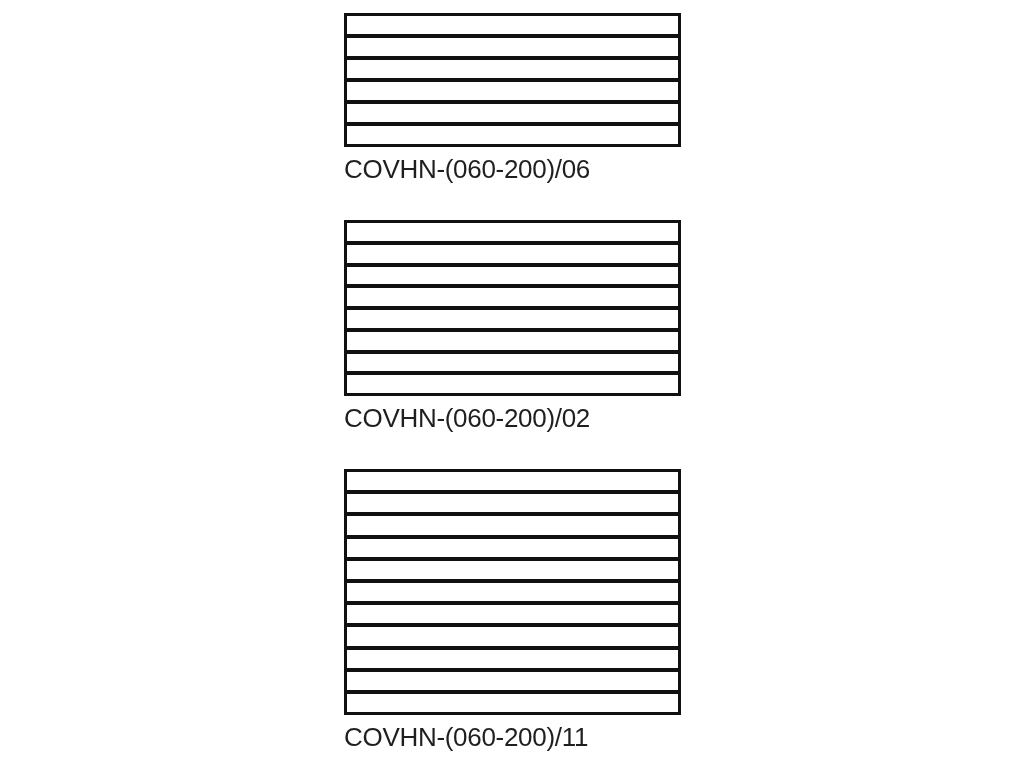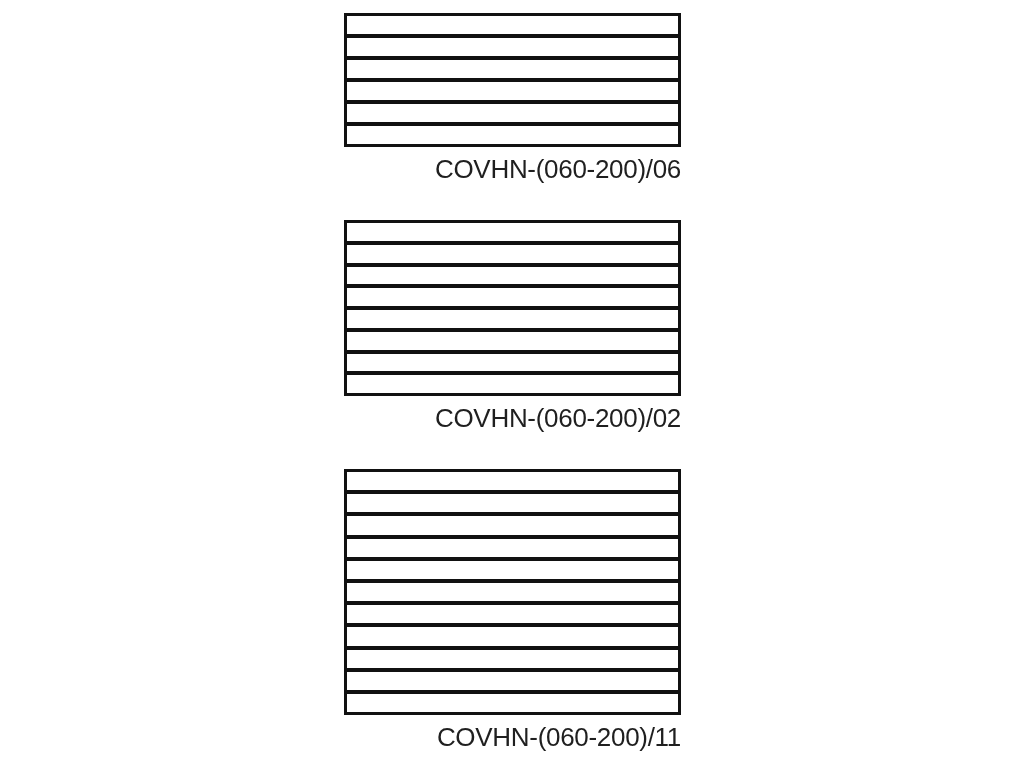--- a/index.html
+++ b/index.html
@@ -7,21 +7,20 @@
     padding: 0;
     background: #ffffff;
   }
   .canvas {
     position: relative;
     width: 1024px;
     height: 768px;
     background: var(--page-bg, #ffffff);
     overflow: hidden;
     font-family: "Liberation Sans", sans-serif;
-    text-align: right;
   }
   .diagram {
     position: absolute;
     left: 344px;
     width: 337px;
     margin: 0;
   }
   .diagram.d1 { top: 13px; }
   .diagram.d2 { top: 220px; }
   .diagram.d3 { top: 469px; }

